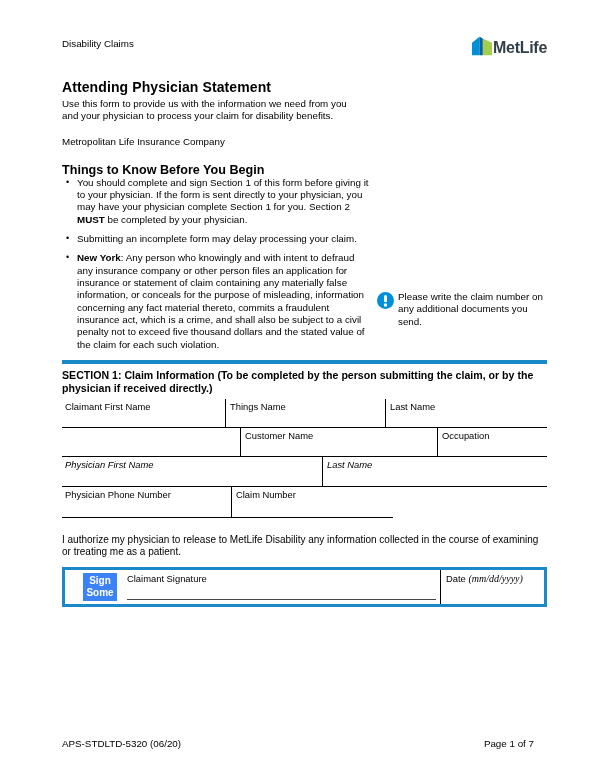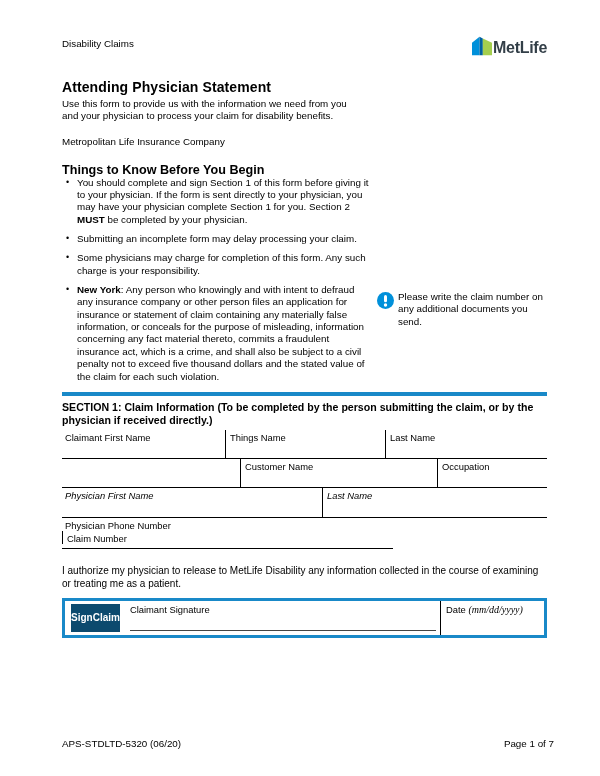--- a/index.html
+++ b/index.html
@@ -47,38 +47,38 @@
   
   .ftable { margin-top: 4px; }
   .frow { display: flex; border-bottom: 1px solid #000; }
   .fcell { padding: 2px 2px 0 4px; font-size: 9.4px; overflow: hidden; white-space: nowrap; }
   .fcell:first-child { padding-left: 3px; }
   .fcell + .fcell { border-left: 1px solid #000; }
   .r1 { height: 29px; } .r2 { height: 29px; } .r3 { height: 30px; font-style: italic; } .r4 { height: 31px; }
   .w1a { width: 163px; } .w1b { width: 160px; } .w1c { width: 162px; }
   .w2a { width: 178px; margin-top: 36px; } .w2b { width: 197px; } .w2c { width: 110px; }
   .w3a { width: 260px; } .w3b { width: 225px; }
-  .row4wrap { width: 331px; flex-direction: column; }
+  .row4wrap { width: 331px; }
   .w4a { width: 169px; } .w4b { width: 162px; }
   .hint { font-family: "Liberation Serif", serif; font-style: italic; font-size: 10px; }
 
   
   .auth-h { font-size: 10.6px; font-weight: bold; margin-top: 11px; }
   .auth-t { font-size: 10px; line-height: 1.26; margin-top: 16px; max-width: 541px; }
 
   
   .sign-box { margin-top: 8px; border: 3px solid #1989C8; height: 40px; display: flex; align-items: stretch; }
-  .badge { flex: 0 0 34px; margin: 3px 0 3px 6px; background: #0c4a6e; color: #fff; font-weight: bold;
-           font-size: 10px; line-height: 1.2; display: flex; flex-direction: row; align-items: center; justify-content: center; }
+  .badge { flex: 0 0 34px; margin: 3px 0 3px 18px; background: #3b82f6; color: #fff; font-weight: bold;
+           font-size: 10px; line-height: 1.2; display: flex; flex-direction: column; align-items: center; justify-content: center; }
   .sig-area { flex: 1; position: relative; padding: 3px 0 0 10px; font-size: 9.4px; }
   .sig-line { position: absolute; left: 10px; right: 4px; bottom: 4px; border-bottom: 1px solid #444; }
   .date-area { flex: 0 0 104px; border-left: 1px solid #000; padding: 3px 0 0 5px; font-size: 9.4px; white-space: nowrap; }
 
   
-  .pfooter { position: absolute; left: 62px; right: 46px; top: 738px; display: flex; justify-content: space-between; font-size: 9.8px; }
+  .pfooter { position: absolute; left: 62px; right: 66px; top: 738px; display: flex; justify-content: space-between; font-size: 9.8px; }
 </style>
 </head>
 <body>
 
 <div class="page">
 
   <div class="content hdr">
     <div class="doc-cat">Disability Claims</div>
     <div class="logo">
       <span>
@@ -110,26 +110,20 @@
       </div>
       <div class="bullet">
         <span class="dot"></span>
         <div class="btext">
           <span>Submitting an incomplete form may delay processing your claim.</span>
         </div>
       </div>
       <div class="bullet">
         <span class="dot"></span>
         <div class="btext">
-          <span>Some physicians may charge for completion of this form. Any such charge is your responsibility.</span>
-        </div>
-      </div>
-      <div class="bullet">
-        <span class="dot"></span>
-        <div class="btext">
           <b>New York</b><span>: Any person who knowingly and with intent to defraud any insurance company or other person files an application for insurance or statement of claim containing any materially false information, or conceals for the purpose of misleading, information concerning any fact material thereto, commits a fraudulent insurance act, which is a crime, and shall also be subject to a civil penalty not to exceed five thousand dollars and the stated value of the claim for each such violation.</span>
         </div>
       </div>
     </div>
 
     <div class="blue-rule"></div>
     <h3 class="sec-h">SECTION 1: Claim Information (To be completed by the person submitting the claim, or by the physician if received directly.)</h3>
 
     <div class="ftable">
       <div class="frow r1">
@@ -150,21 +144,21 @@
         <div class="fcell w4a"><span>Physician Phone Number</span></div>
         <div class="fcell w4b"><span>Claim Number</span></div>
       </div>
     </div>
 
     <p class="auth-t">I authorize my physician to release to MetLife Disability any information collected in the course of examining or treating me as a patient.</p>
 
     <div class="sign-box">
       <div class="badge">
         <span>Sign</span>
-        <span>Claim</span>
+        <span>Some</span>
       </div>
       <div class="sig-area">
         <span>Claimant Signature</span>
         <div class="sig-line"></div>
       </div>
       <div class="date-area">
         <span>Date </span><span class="hint">(mm/dd/yyyy)</span>
       </div>
     </div>
   </div>

